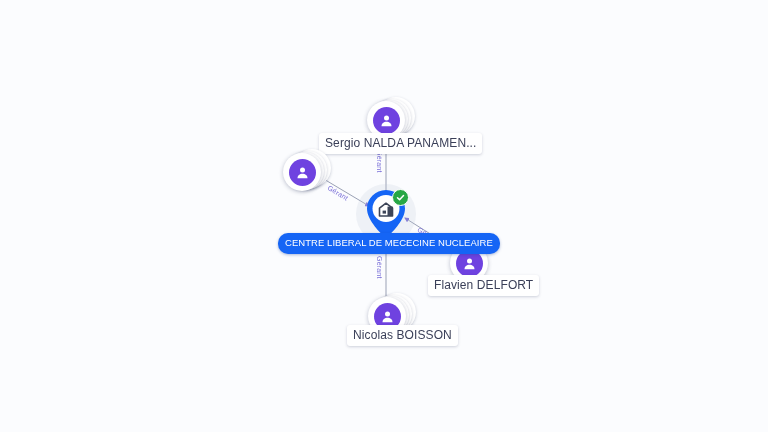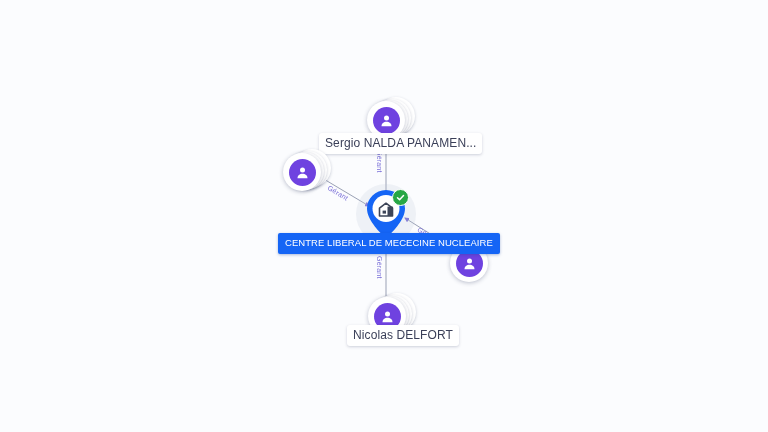--- a/index.html
+++ b/index.html
@@ -121,21 +121,21 @@
   #company-label {
     position: absolute;
     left: 278px;
     top: 233px;
     background: #1565f5;
     color: #ffffff;
     font-size: 9.5px;
     line-height: 1;
     letter-spacing: .05px;
     padding: 5px 7px 6px 7px;
-    border-radius: 2px;
+    border-radius: 10px;
     white-space: nowrap;
     box-shadow: 0 1px 3px rgba(20,60,150,0.35);
   }
 
   
   .edge-label {
     position: absolute;
     font-size: 7px;
     color: #7a6fd8;
     letter-spacing: .2px;
@@ -204,35 +204,36 @@
   <div class="person-node" style="left:450px; top:244px;">
     <div class="avatar-disc">
       <div class="avatar-inner">
         <svg width="15" height="15" viewBox="0 0 24 24" fill="#ffffff">
           <circle cx="12" cy="8" r="4"></circle>
           <path d="M4 21c0-4.4 3.6-7 8-7s8 2.6 8 7z"></path>
         </svg>
       </div>
     </div>
   </div>
+  <div class="person-label" style="left:428px; top:275px;">Flavien DELFORT</div>
 
   <div class="person-node" style="left:368px; top:297px;">
     <div class="stack-card s3"></div>
     <div class="stack-card s2"></div>
     <div class="stack-card s1"></div>
     <div class="avatar-disc">
       <div class="avatar-inner">
         <svg width="15" height="15" viewBox="0 0 24 24" fill="#ffffff">
           <circle cx="12" cy="8" r="4"></circle>
           <path d="M4 21c0-4.4 3.6-7 8-7s8 2.6 8 7z"></path>
         </svg>
       </div>
     </div>
   </div>
-  <div class="person-label" style="left:347px; top:325px;">Nicolas DELFORT</div>
+  <div class="person-label" style="left:347px; top:325px;">Nicolas BOISSON</div>
 
   <div id="company-node">
     <div class="pin-halo"></div>
     <svg class="pin-shape" width="44" height="52" viewBox="0 0 44 52">
       <path d="M22 2 C11.5 2 3 10.3 3 20.6 C3 31.6 14.5 43 20.4 49.2
                C21.3 50.1 22.7 50.1 23.6 49.2 C29.5 43 41 31.6 41 20.6
                C41 10.3 32.5 2 22 2 Z" fill="#1565f5"></path>
       <circle cx="22" cy="20.5" r="13.5" fill="#ffffff"></circle>
       <g transform="translate(14,13)">
         <path d="M1.5 7.2 L8 2.2 L14.5 7.2 L14.5 15 L1.5 15 Z" fill="none" stroke="#3d4558" stroke-width="1.6" stroke-linejoin="round"></path>

